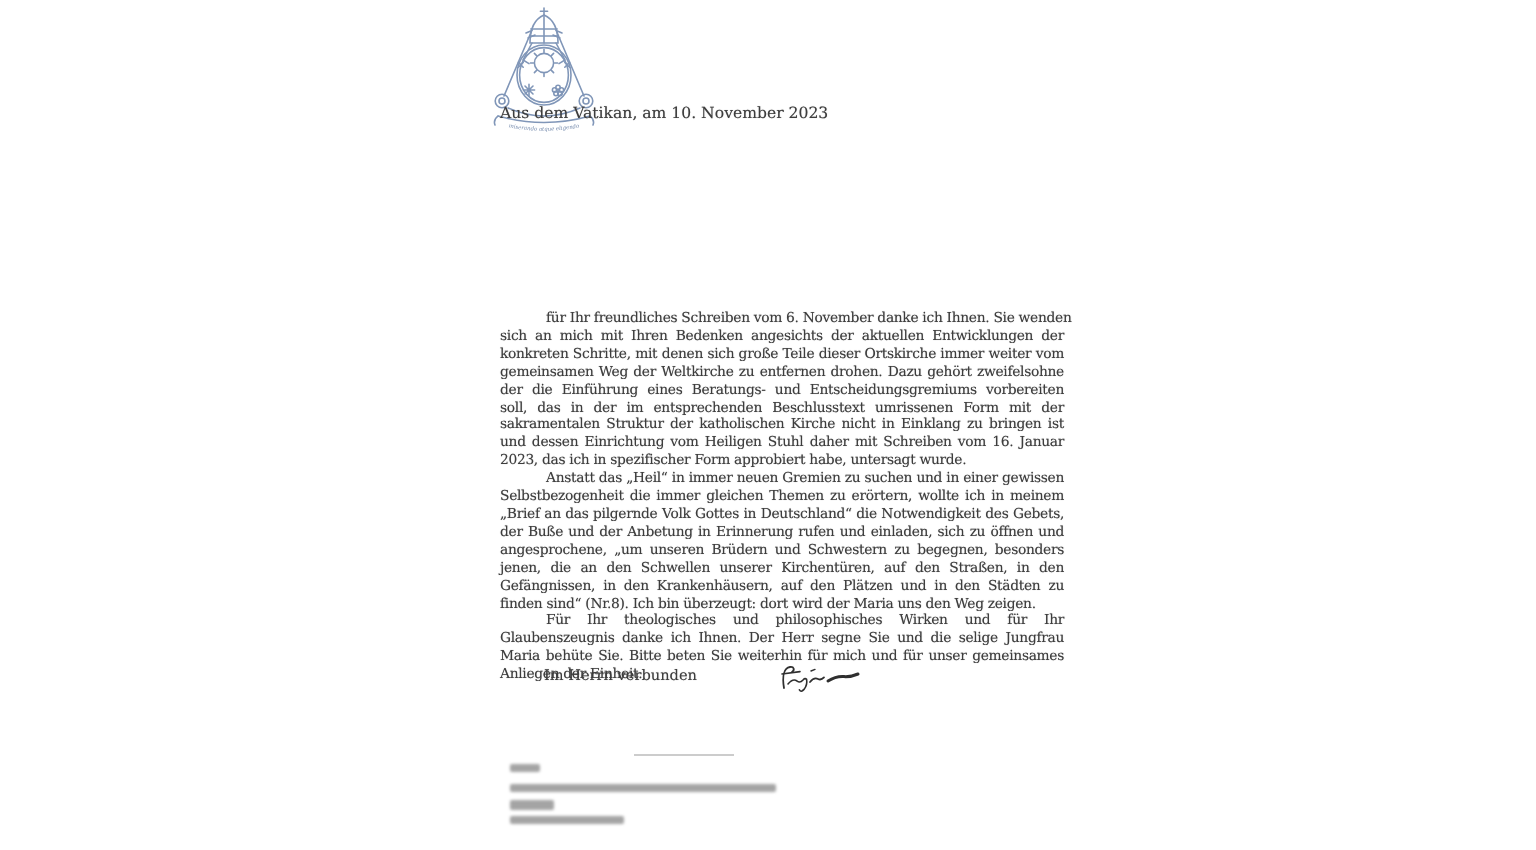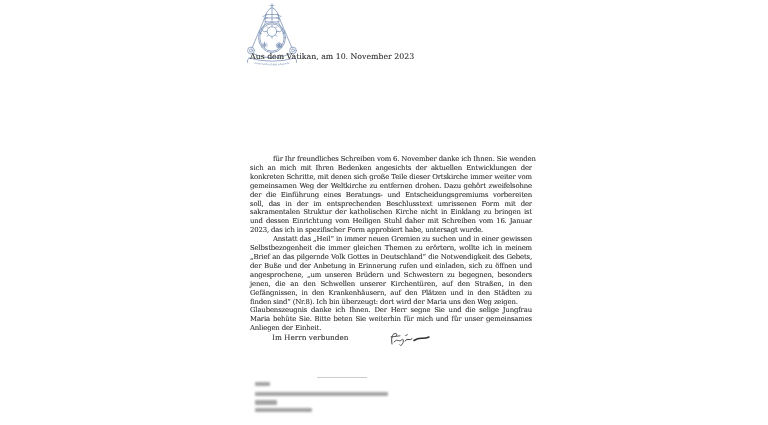--- a/index.html
+++ b/index.html
@@ -125,20 +125,21 @@
 
     <div class="bline pfirst">Anstatt das „Heil“ in immer neuen Gremien zu suchen und in einer gewissen</div>
     <div class="bline">Selbstbezogenheit die immer gleichen Themen zu erörtern, wollte ich in meinem</div>
     <div class="bline">„Brief an das pilgernde Volk Gottes in Deutschland“ die Notwendigkeit des Gebets,</div>
     <div class="bline">der Buße und der Anbetung in Erinnerung rufen und einladen, sich zu öffnen und</div>
     <div class="bline">angesprochene, „um unseren Brüdern und Schwestern zu begegnen, besonders</div>
     <div class="bline">jenen, die an den Schwellen unserer Kirchentüren, auf den Straßen, in den</div>
     <div class="bline">Gefängnissen, in den Krankenhäusern, auf den Plätzen und in den Städten zu</div>
     <div class="bline plast">finden sind“ (Nr.8). Ich bin überzeugt: dort wird der Maria uns den Weg zeigen.</div>
 
+    <div class="bline pfirst">Für Ihr theologisches und philosophisches Wirken und für Ihr</div>
     <div class="bline">Glaubenszeugnis danke ich Ihnen. Der Herr segne Sie und die selige Jungfrau</div>
     <div class="bline">Maria behüte Sie. Bitte beten Sie weiterhin für mich und für unser gemeinsames</div>
     <div class="bline plast">Anliegen der Einheit.</div>
   </div>
 
   <div class="closing">Im Herrn verbunden</div>
 
   <svg class="signature" width="48" height="20" viewBox="0 0 48 20">
     <g stroke="#2f2f2f" fill="none" stroke-linecap="round" stroke-linejoin="round">
       <path stroke-width="0.9" d="M4,14 C3,8 4,4 7,3.5 C9,3.2 9.5,5 8,6"></path>

